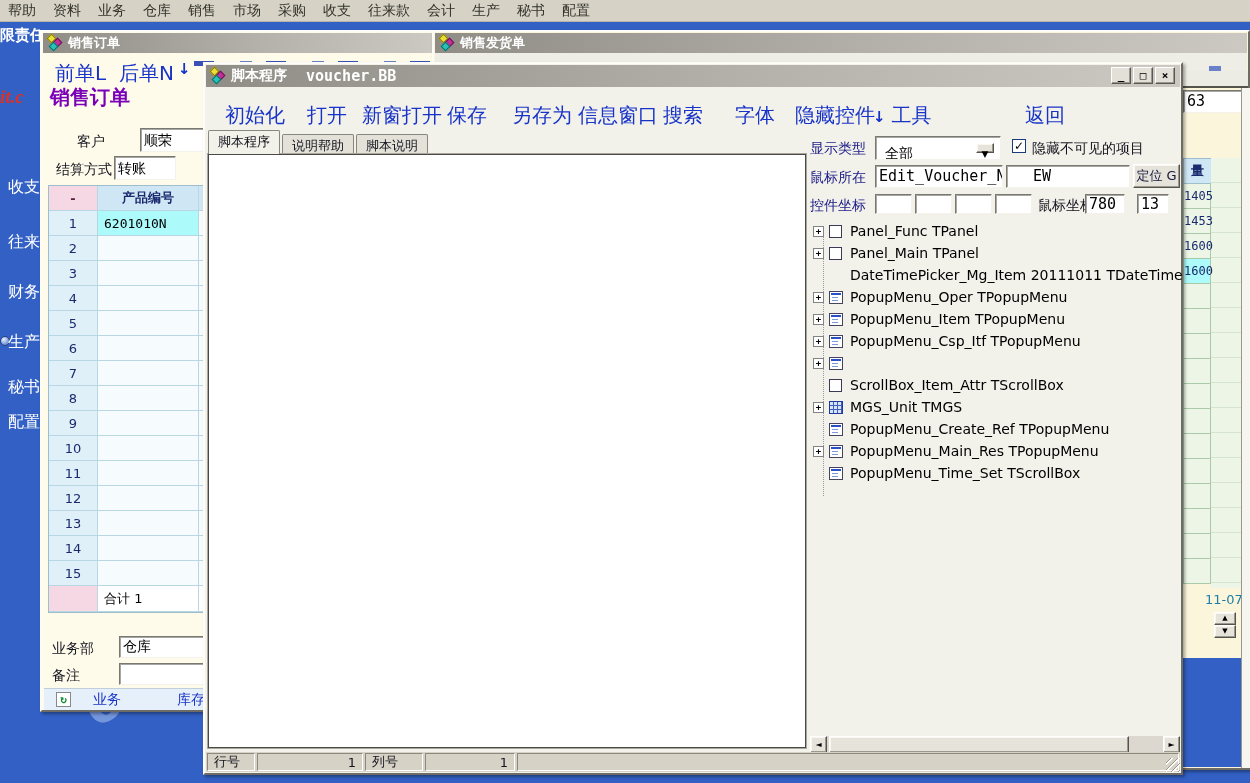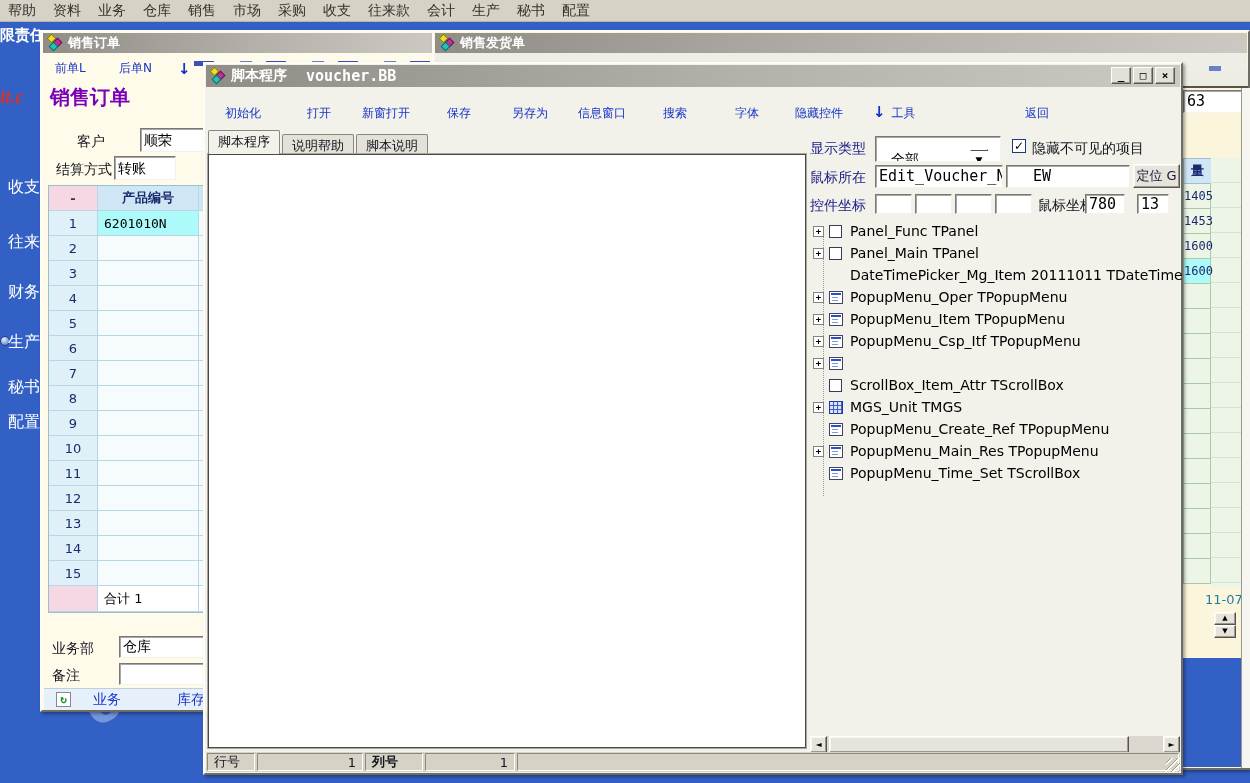--- a/index.html
+++ b/index.html
@@ -25,21 +25,21 @@
   .titlebar{position:absolute;left:1px;top:1px;right:1px;height:20px;
     background:linear-gradient(90deg,#8F8D85,#B3B1A9 55%,#CBC9C1);
     display:flex;align-items:center;gap:5px;padding:0 4px;color:#FFFFFF;font-size:13px;font-weight:bold;}
   .dicon{position:relative;width:16px;height:16px;flex:0 0 16px;}
   .dicon i{position:absolute;width:7px;height:7px;transform:rotate(45deg);}
   .dicon .d1{left:1px;top:0;background:#E8E03A;border:1px solid #8A7A00;}
   .dicon .d2{left:7px;top:4px;background:#C23097;border:1px solid #6E1054;}
   .dicon .d3{left:3px;top:8px;background:#28C0B8;border:1px solid #0A6E66;}
   .winbtn{width:20px;height:17px;background:#E3E1D7;border:1px solid;border-color:#FFFFFF #5A5850 #5A5850 #FFFFFF;
     box-shadow:inset -1px -1px 0 #9B998F;color:#000;font:bold 11px/15px "DejaVu Sans Mono",monospace;text-align:center;}
-  .link{font-size:12px;color:#1834C8;white-space:nowrap;cursor:default;}
+  .link{font-size:20px;color:#1834C8;white-space:nowrap;cursor:default;}
   .arrow{color:#1433CC;font-weight:bold;font-size:15px;}
   .sunken{background:#FFFFFF;border:1px solid;border-color:#7A786F #F4F2EA #F4F2EA #7A786F;
     box-shadow:inset 1px 1px 0 rgba(60,60,55,.45);font-size:14px;color:#000;padding:1px 3px;
     white-space:nowrap;overflow:hidden;}
   .bevel{background:#E6E4DA;border:1px solid;border-color:#FFFFFF #55534B #55534B #FFFFFF;
     box-shadow:inset -1px -1px 0 #9B998F,inset 1px 1px 0 #F8F6EE;}
   .cliprow{position:absolute;height:5px;overflow:hidden;
     background:repeating-linear-gradient(90deg,#3A50B8 0 20px,transparent 20px 46px,#6A80C8 46px 58px,transparent 58px 72px);}
 
   
@@ -336,21 +336,21 @@
       </div>
 
     <div class="tabs" id="script-tabs">
         <div class="tab active">脚本程序</div>
         <div class="tab">说明帮助</div>
         <div class="tab">脚本说明</div>
       </div>
     <div class="editor"></div>
 
     <div class="ins-lbl" style="left:605px;top:76px;">显示类型</div>
-    <div class="combo sunken" style="left:670px;top:72px;width:126px;height:24px;padding:12px;justify-content:space-between;">
+    <div class="combo sunken" style="left:670px;top:72px;width:126px;height:24px;padding:6px;justify-content:space-between;">
       <span class="val" style="font-size:14px;padding:2px 3px;">全部</span>
       <span class="btn bevel">▼</span>
     </div>
     <div class="chk" style="left:807px;top:75px;">✓</div>
     <div class="ins-lbl" style="left:827px;top:76px;color:#14141E;">隐藏不可见的项目</div>
 
     <div class="ins-lbl" style="left:605px;top:105px;">鼠标所在</div>
     <div class="sunken mono" style="position:absolute;left:670px;top:101px;width:128px;height:23px;line-height:19px;">Edit_Voucher_N(</div>
     <div class="sunken mono" style="position:absolute;left:801px;top:101px;width:124px;height:23px;line-height:19px;padding-left:26px;">EW</div>
     <div class="bevel" style="position:absolute;left:928px;top:100px;width:47px;height:24px;font-size:13px;color:#14143C;
@@ -449,21 +449,21 @@
 
     <div class="hscroll">
       <span class="sb-btn bevel">◄</span>
       <span class="sb-thumb bevel"></span>
       <span class="sb-btn bevel" style="position:absolute;right:0;">►</span>
     </div>
 
     <div class="statusbar">
       <span class="sbpanel" style="width:48px;">行号</span>
       <span class="sbpanel sbval" style="width:106px;">1</span>
-      <span class="sbpanel" style="width:58px;font-weight:bold;">列号</span>
+      <span class="sbpanel" style="width:58px;">列号</span>
       <span class="sbpanel sbval" style="width:90px;">1</span>
       <span class="sbpanel" style="flex:1;"></span>
     </div>
     <div class="gripper"></div>
   <div class="sunken mono" style="position: absolute; left: 670px; top: 130px; width: 37px; height: 20px;"></div>
       <div class="sunken mono" style="position: absolute; left: 710px; top: 130px; width: 37px; height: 20px;"></div>
       <div class="sunken mono" style="position: absolute; left: 750px; top: 130px; width: 37px; height: 20px;"></div>
       <div class="sunken mono" style="position: absolute; left: 790px; top: 130px; width: 37px; height: 20px;"></div>
     </div>
 

